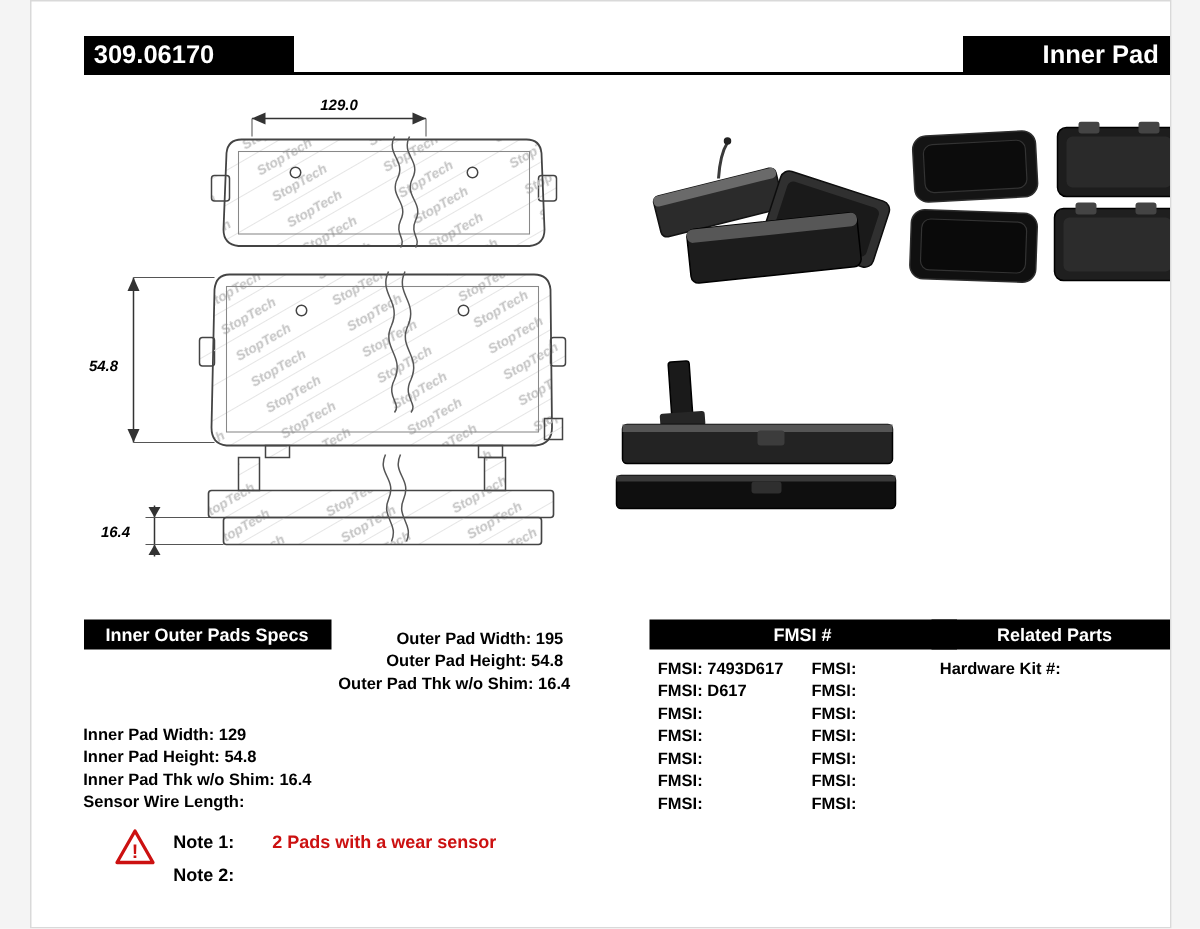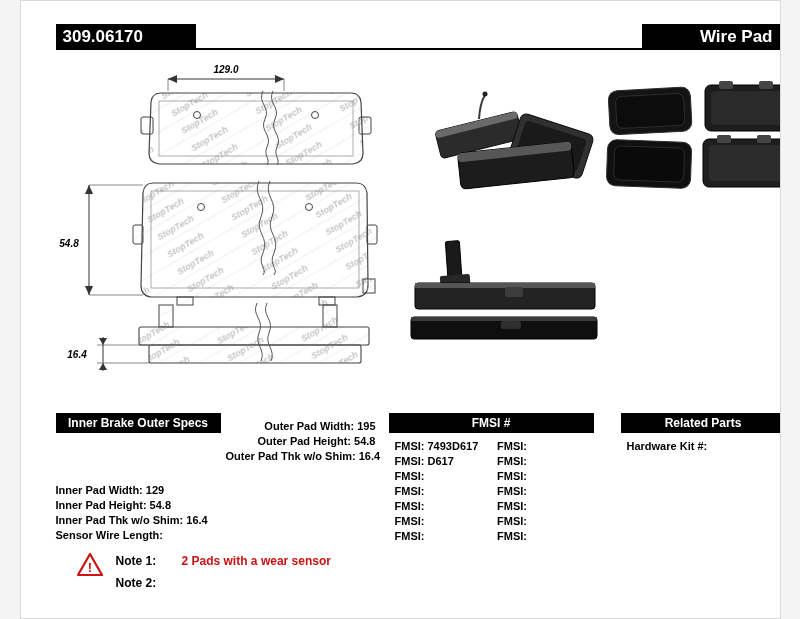--- a/index.html
+++ b/index.html
@@ -26,21 +26,21 @@
 
   
   .spec-col { position:absolute; top:412px; }
   .spec-col .colhdr {
     background:#000; color:#fff; font-size:12px; font-weight:bold;
     height:20px; line-height:20px; text-align:center;
   }
   .spec-col .rows { padding-top:6px; font-size:11px; font-weight:bold; line-height:15px; }
   .col-inner   { left:35px;  width:165px; }
   .col-outer   { left:205px; width:180px; }
-  .col-fmsi    { left:368px; width:205px; }
+  .col-fmsi    { left:412px; width:205px; }
   .col-related { left:600px; width:165px; }
   .col-inner .rows { text-align:left; padding-right:10px;margin-top:44px; }
   .col-outer .rows { text-align:right; padding-right:30px; }
   .fmsi-wrap { display:flex; }
   .fmsi-sub { width:50%; padding-left:6px; }
   .col-related .rows { padding-left:6px; }
   .spec-row { white-space:nowrap; }
 
   
   .notes { position:absolute; left:55px; top:549px; }
@@ -50,21 +50,21 @@
   .note-2 { top:26px; }
   .note-red { color:#cc1111; margin-left:22px; }
 </style>
 </head>
 <body>
 
 <div class="page">
 
   <div class="hdr-box left">309.06170</div>
   <div class="hdr-rule"></div>
-  <div class="hdr-box right">Wire Pad</div>
+  <div class="hdr-box right">Inner Pad</div>
 
   <svg class="diagram" width="370" height="350" viewBox="0 0 370 350">
     <defs>
       <pattern id="wm" width="74" height="20" patternUnits="userSpaceOnUse" patternTransform="rotate(-30)">
         <text x="2" y="13" font-size="9" font-style="italic" font-weight="bold" font-family="Liberation Sans, sans-serif" fill="#c4c4c4">StopTech</text>
         <line x1="0" y1="19" x2="74" y2="19" stroke="#e2e2e2" stroke-width="0.6"></line>
       </pattern>
     </defs>
 
     <line x1="117" y1="22" x2="233" y2="22" stroke="#333" stroke-width="1"></line>
@@ -170,21 +170,21 @@
     </g>
     <rect x="6" y="48" width="180" height="26" rx="3" fill="#232323" stroke="#000"></rect>
     <rect x="6" y="48" width="180" height="5" fill="#555"></rect>
     <rect x="96" y="52" width="18" height="10" rx="2" fill="#3c3c3c"></rect>
     <rect x="2" y="82" width="186" height="22" rx="3" fill="#0f0f0f" stroke="#000"></rect>
     <rect x="2" y="82" width="186" height="4" fill="#3a3a3a"></rect>
     <rect x="92" y="86" width="20" height="8" rx="2" fill="#2f2f2f"></rect>
   </svg>
 
   <div class="spec-col col-inner">
-    <div class="colhdr">Inner Brake Outer Specs</div>
+    <div class="colhdr">Inner Outer Pads Specs</div>
     <div class="rows">
       <div class="spec-row">Inner Pad Width: 129</div>
       <div class="spec-row">Inner Pad Height: 54.8</div>
       <div class="spec-row">Inner Pad Thk w/o Shim: 16.4</div>
       <div class="spec-row">Sensor Wire Length:</div>
     </div>
   </div>
 
   <div class="spec-col col-outer">
     <div class="rows">

